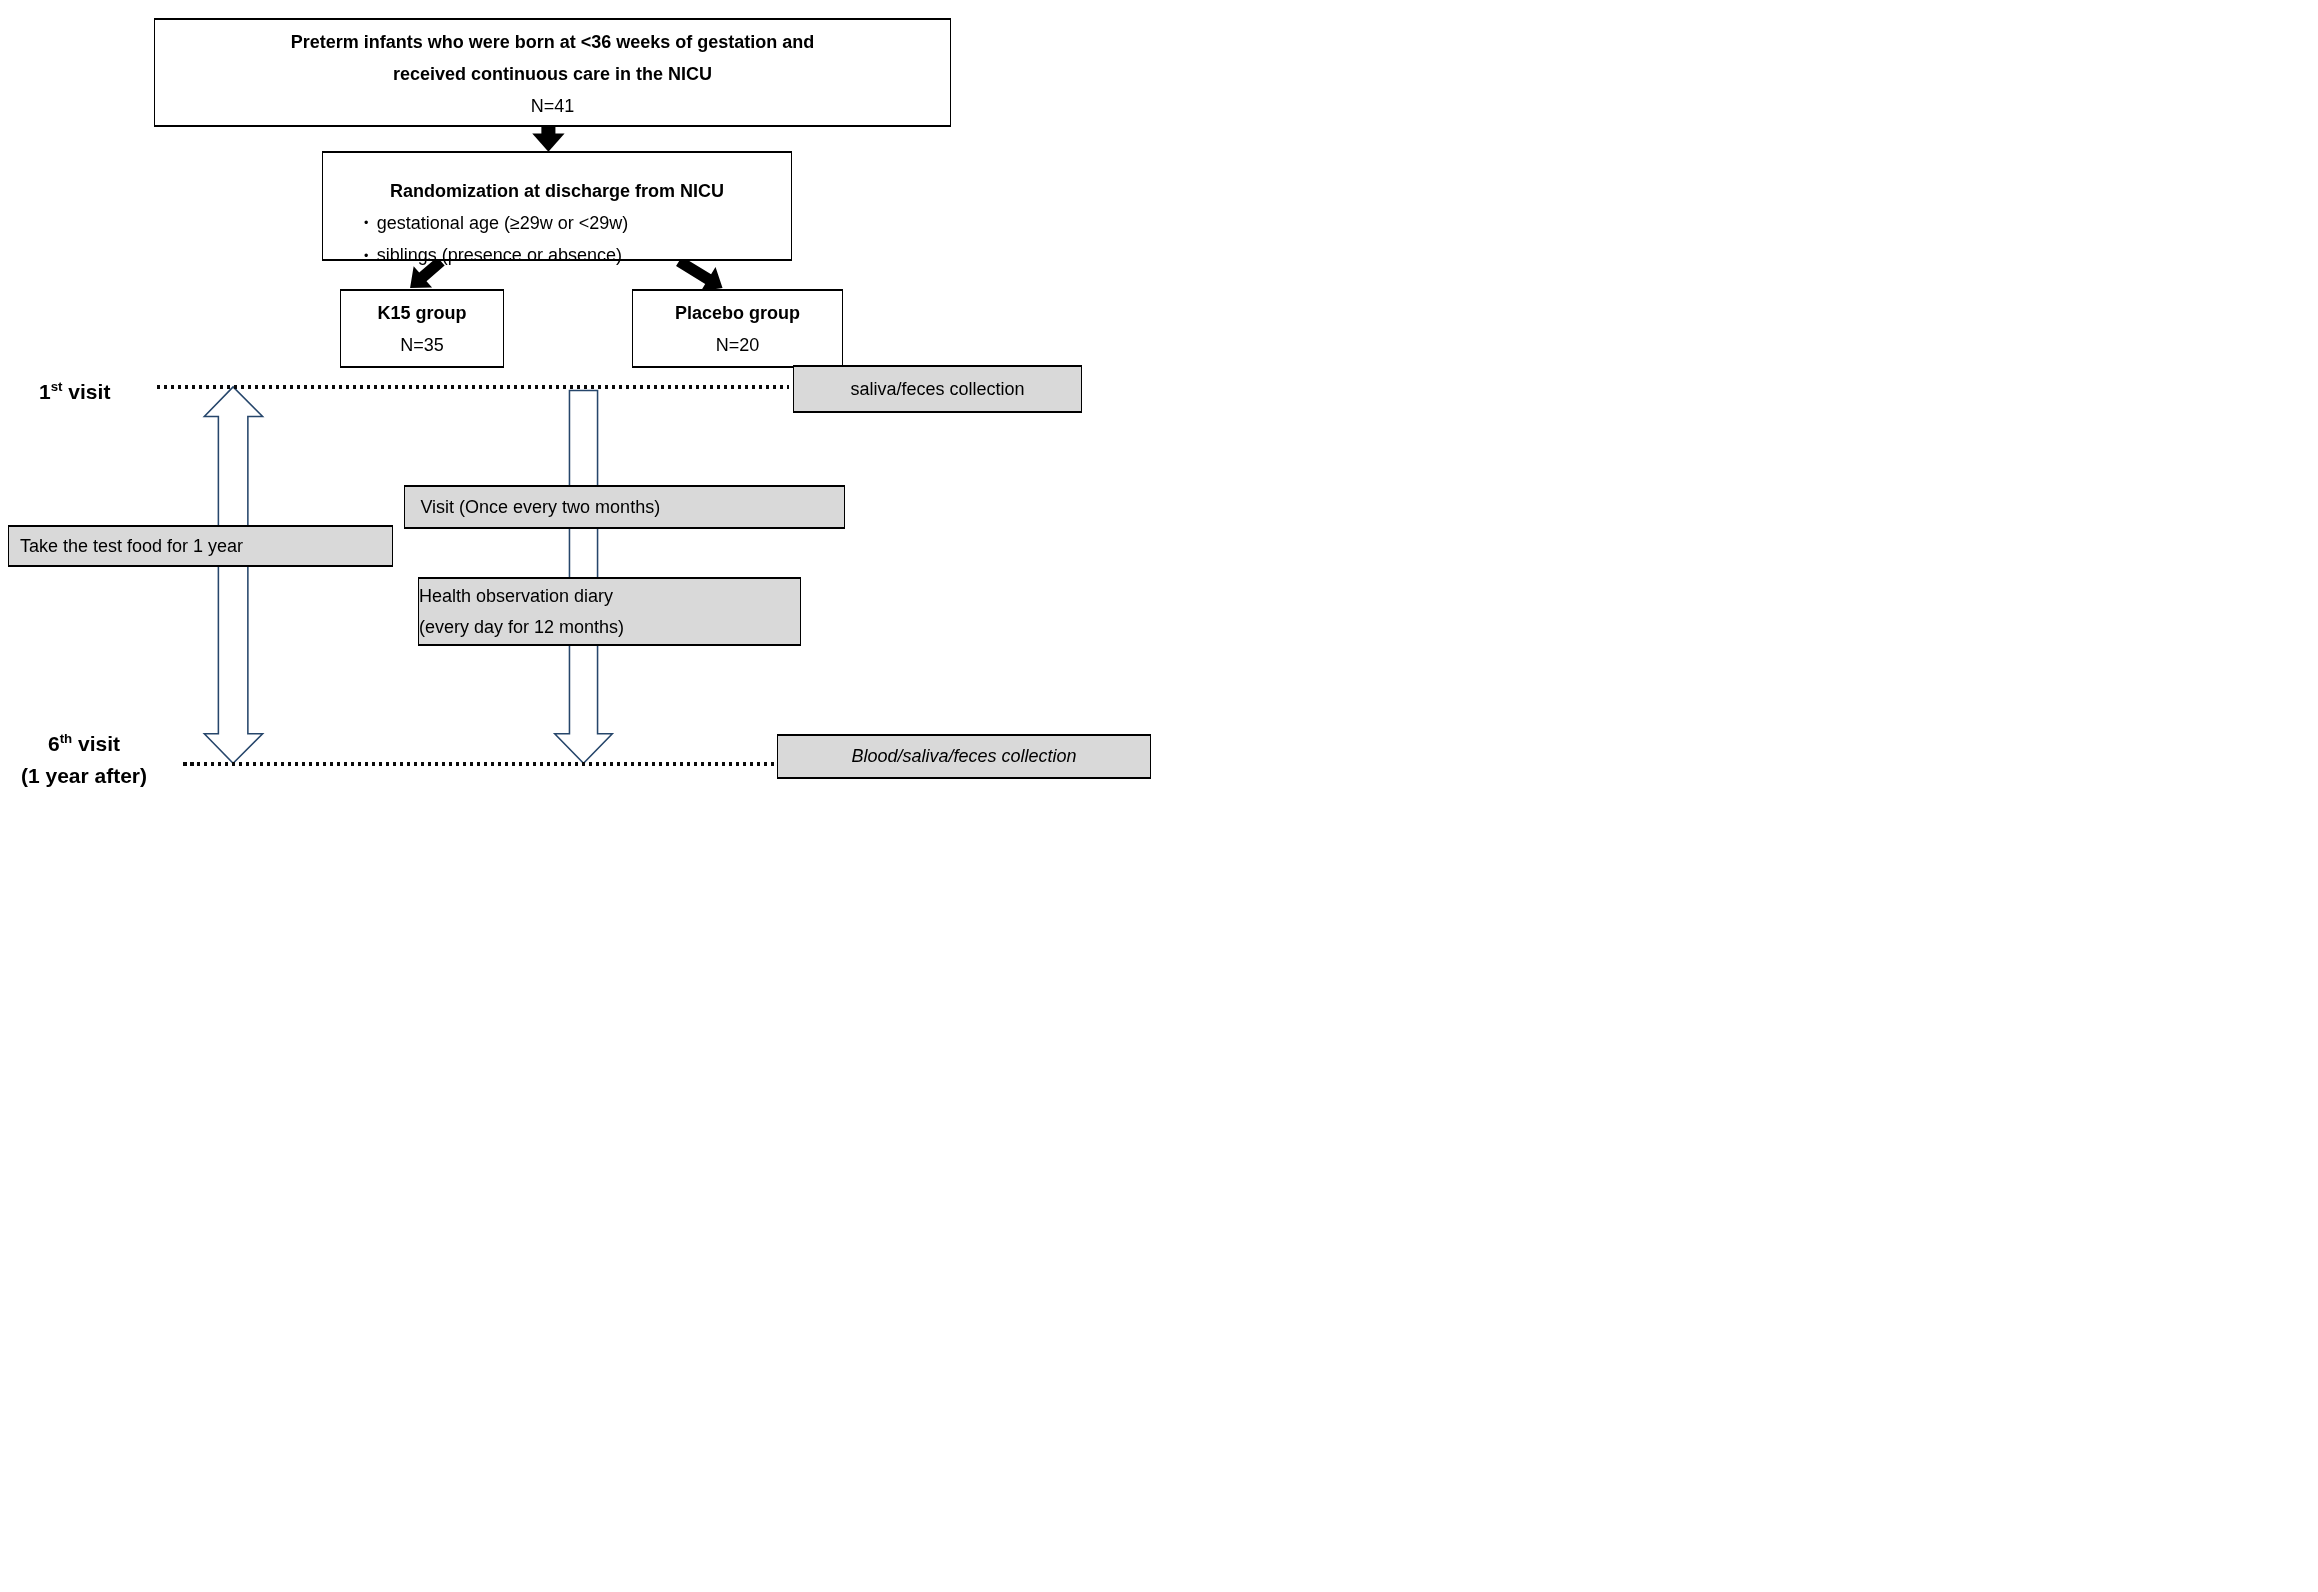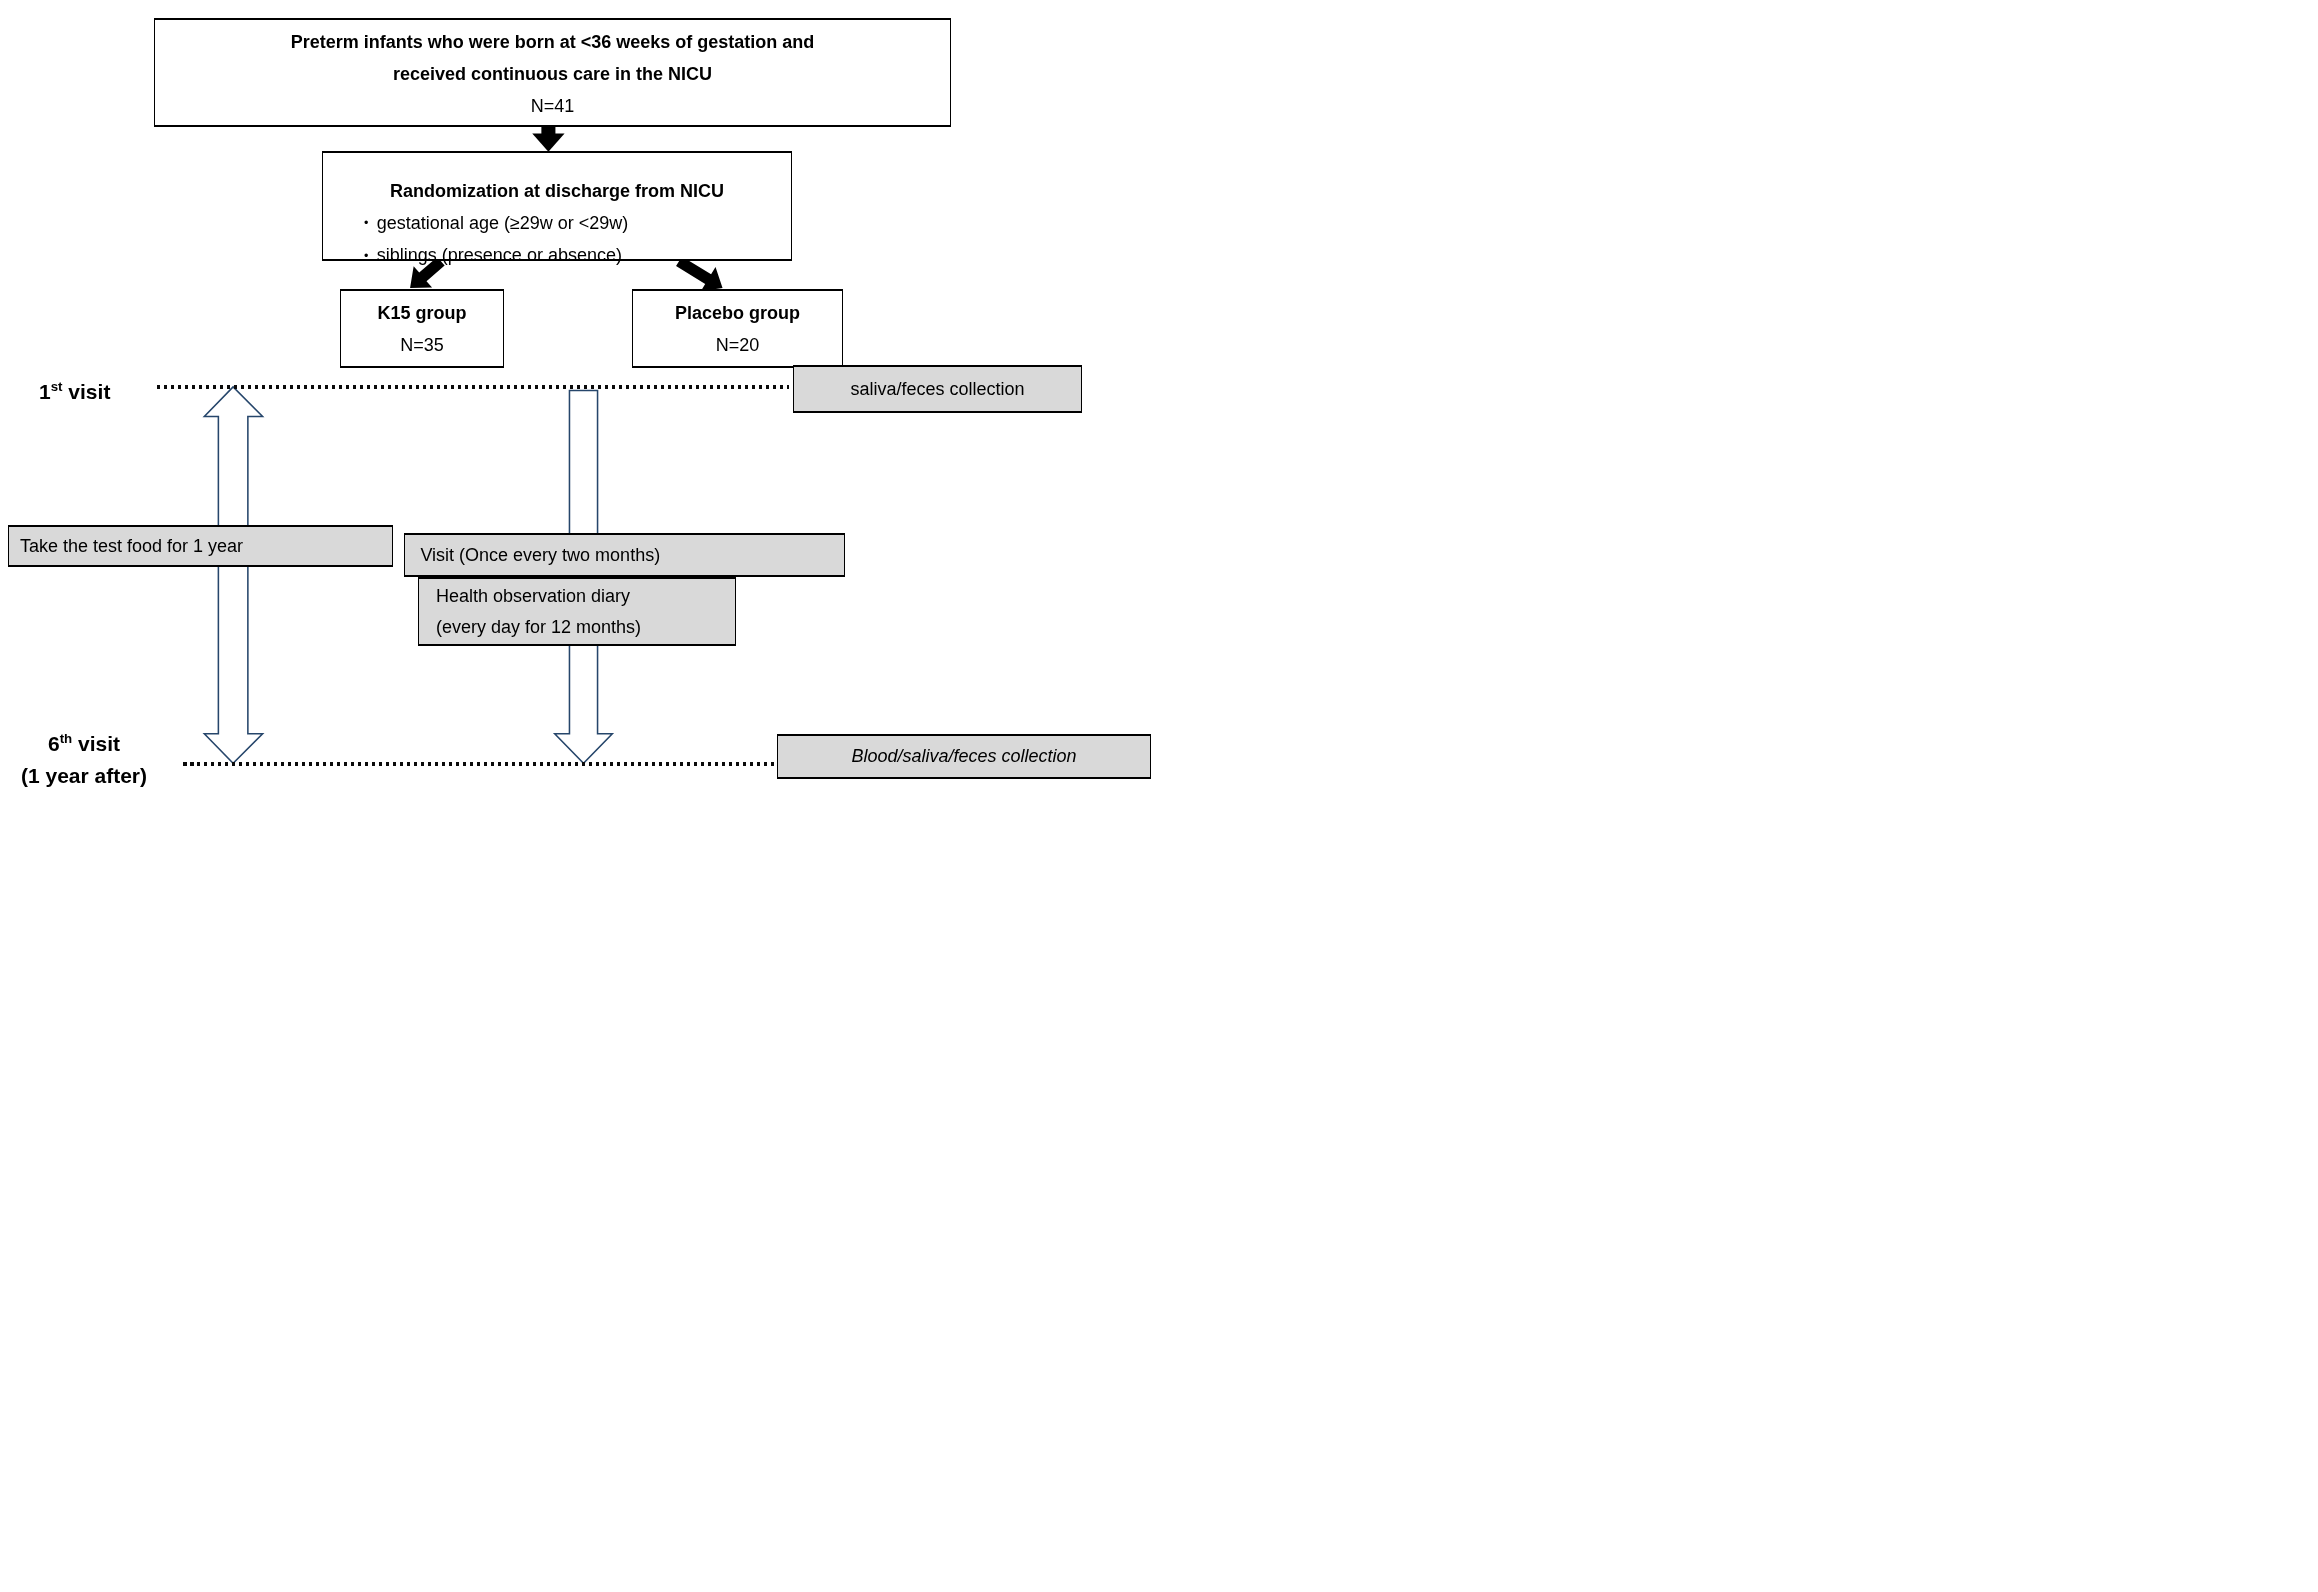--- a/index.html
+++ b/index.html
@@ -32,23 +32,23 @@
   
   .visit-label{position:absolute;z-index:3;font-weight:bold;font-size:21px;line-height:32px;}
   .visit1{left:39px;top:371px;width:119px;text-align:left;}
   .visit6{left:0px;top:723px;width:168px;text-align:center;}
   sup{font-size:13.3px;}
   
   .dotted1{left:157px;top:385px;width:632px;}
   .dotted2{left:183px;top:762px;width:591px;}
   
   .saliva-box{left:793px;top:365px;width:289px;height:48px;}
-  .visit-box{left:404px;top:485px;width:441px;height:44px;padding-left:15.4px;margin-top:48px;}
+  .visit-box{left:404px;top:485px;width:441px;height:44px;padding-left:15.4px;}
   .food-box{left:7.7px;top:525px;width:385px;height:42px;padding-left:11.2px;}
-  .diary-box{left:418px;top:577px;width:318px;height:69px;padding-left:17px;
+  .diary-box{left:418px;top:577px;width:383px;height:69px;
              flex-direction:column;align-items:flex-start;justify-content:center;}
   .diary-box div{line-height:31px;}
   .blood-box{left:777px;top:734px;width:374px;height:45px;font-style:italic;}
 </style>
 </head>
 <body>
 
 <div class="stage">
 
   <svg class="layer" viewBox="0 0 1652 1135">

